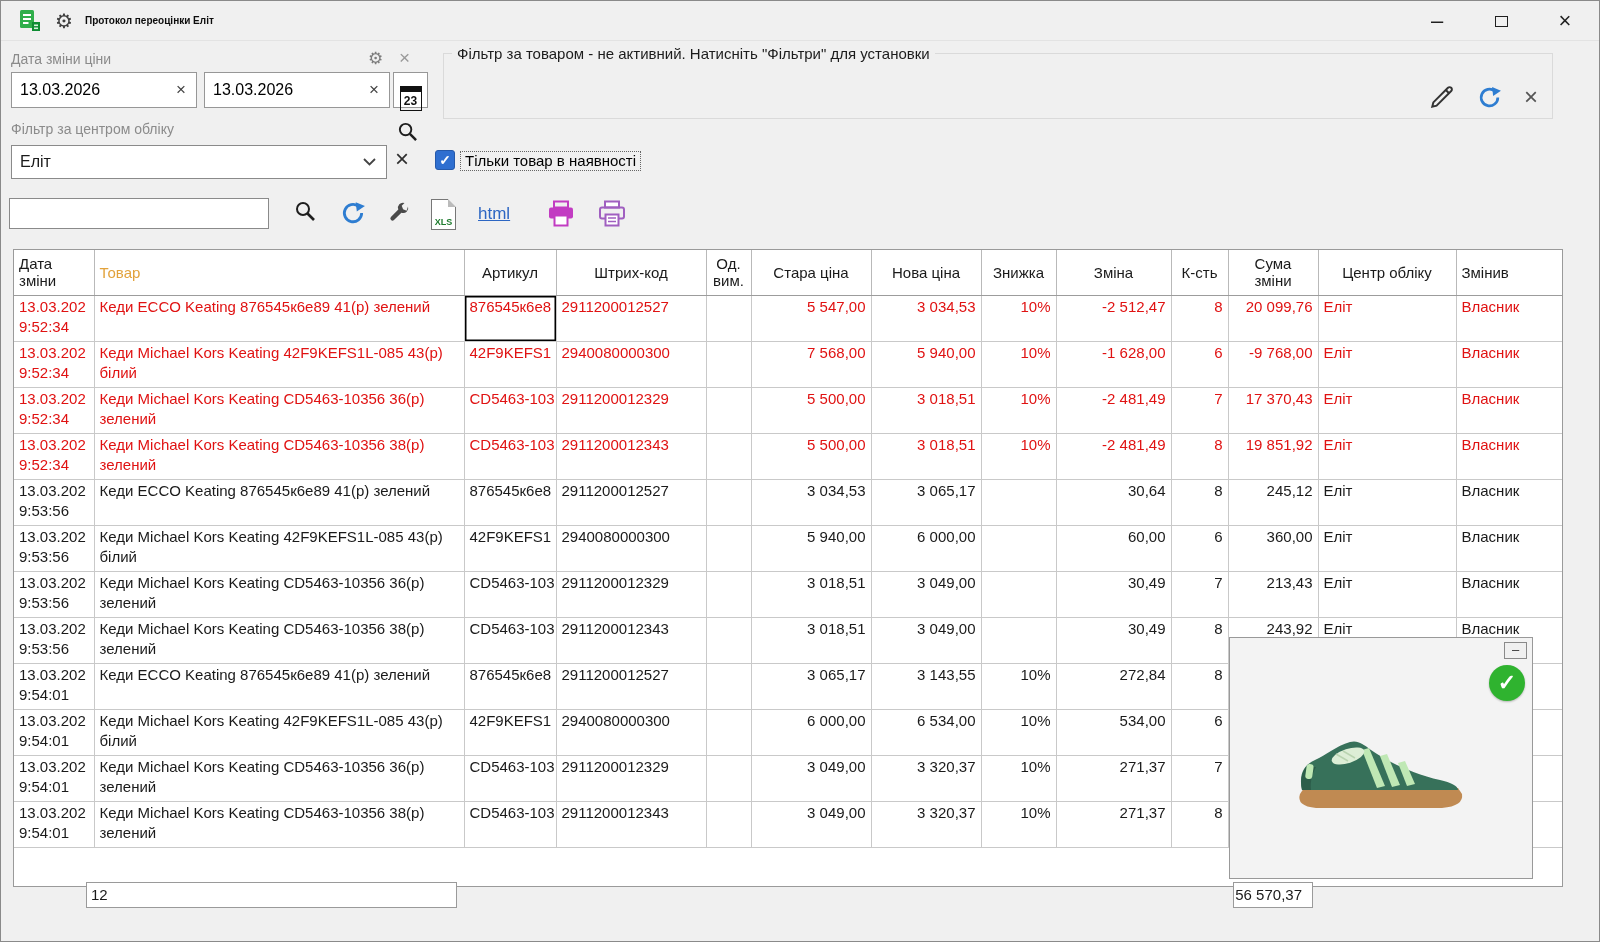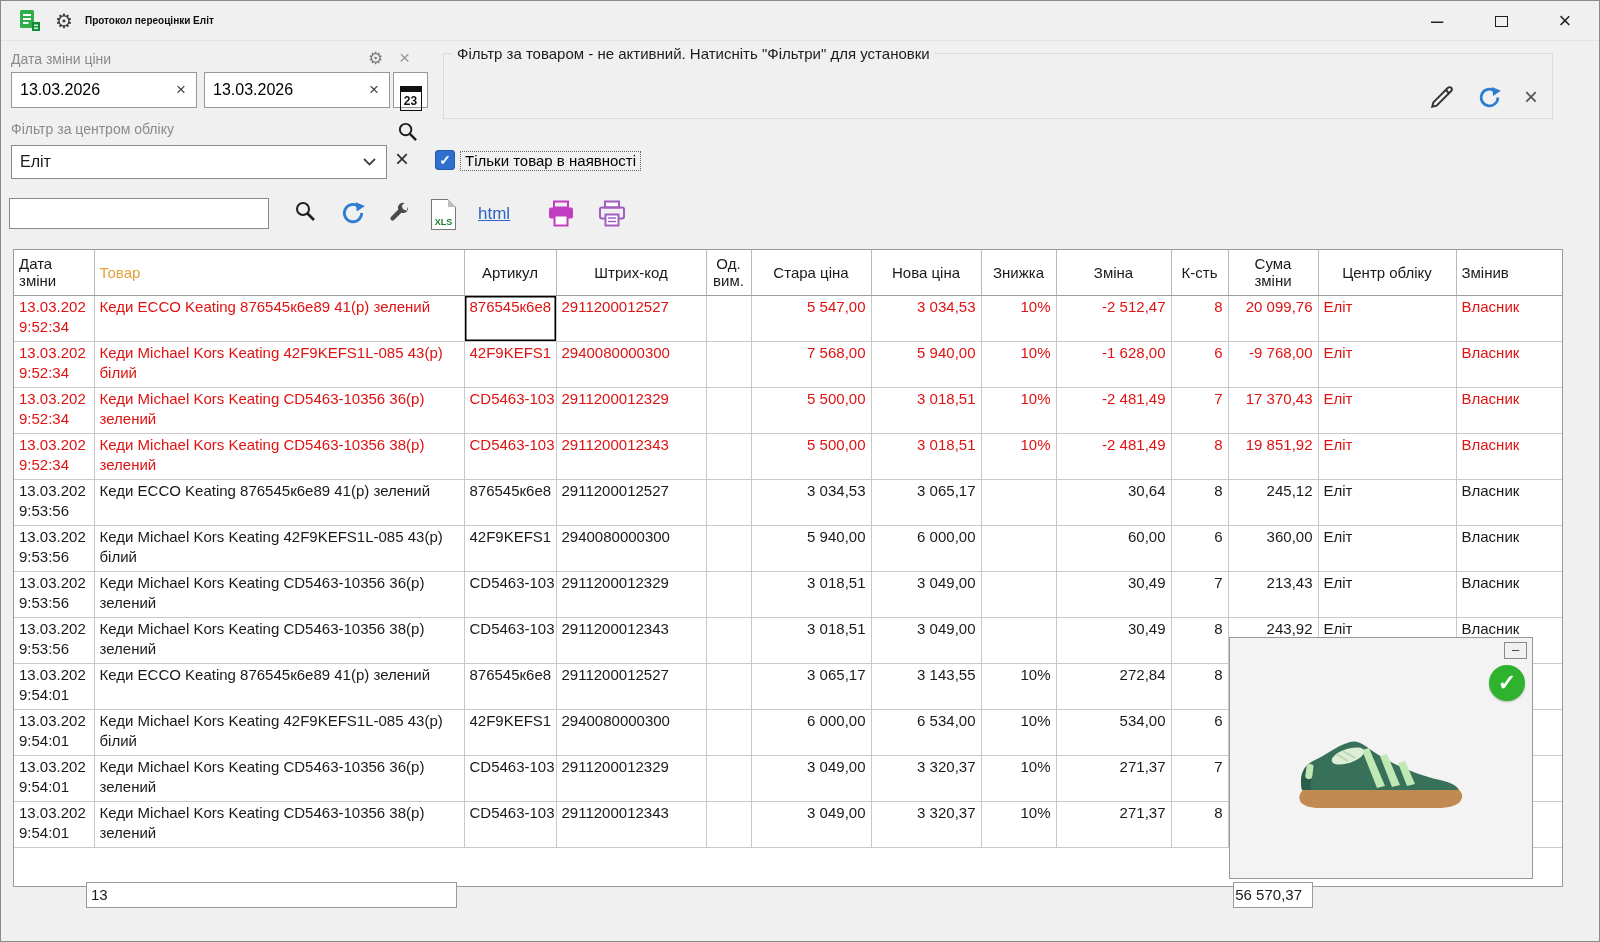--- a/index.html
+++ b/index.html
@@ -437,16 +437,16 @@
       <rect x="18" y="34" width="7" height="15" rx="3" fill="#bfe8b4" transform="rotate(8 21 41)"></rect>
       <path d="M74 20 L81 18 L97 56 L89 58 Z" fill="#bfe8b4"></path>
       <path d="M92 26 L99 24 L112 55 L104 57 Z" fill="#bfe8b4"></path>
       <path d="M110 33 L117 31 L127 54 L119 56 Z" fill="#bfe8b4"></path>
       <ellipse cx="60" cy="26" rx="17" ry="7" fill="#ddeed6" transform="rotate(-18 60 26)"></ellipse>
       <line x1="48" y1="24" x2="60" y2="31" stroke="#b9d4b0" stroke-width="1.5"></line>
       <line x1="55" y1="21" x2="67" y2="28" stroke="#b9d4b0" stroke-width="1.5"></line>
     </svg>
   </div>
 
-  <div class="fbox count">13</div>
+  <div class="fbox count">12</div>
   <div class="fbox total">56 570,37</div>
 
 </div>
 
 </body></html>

